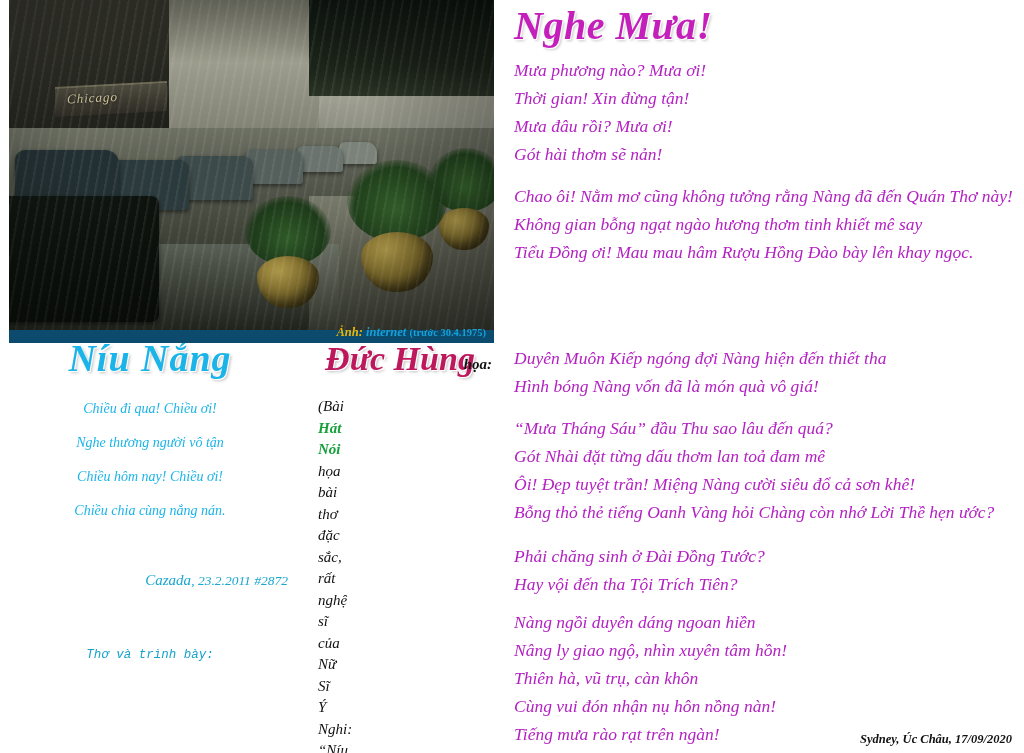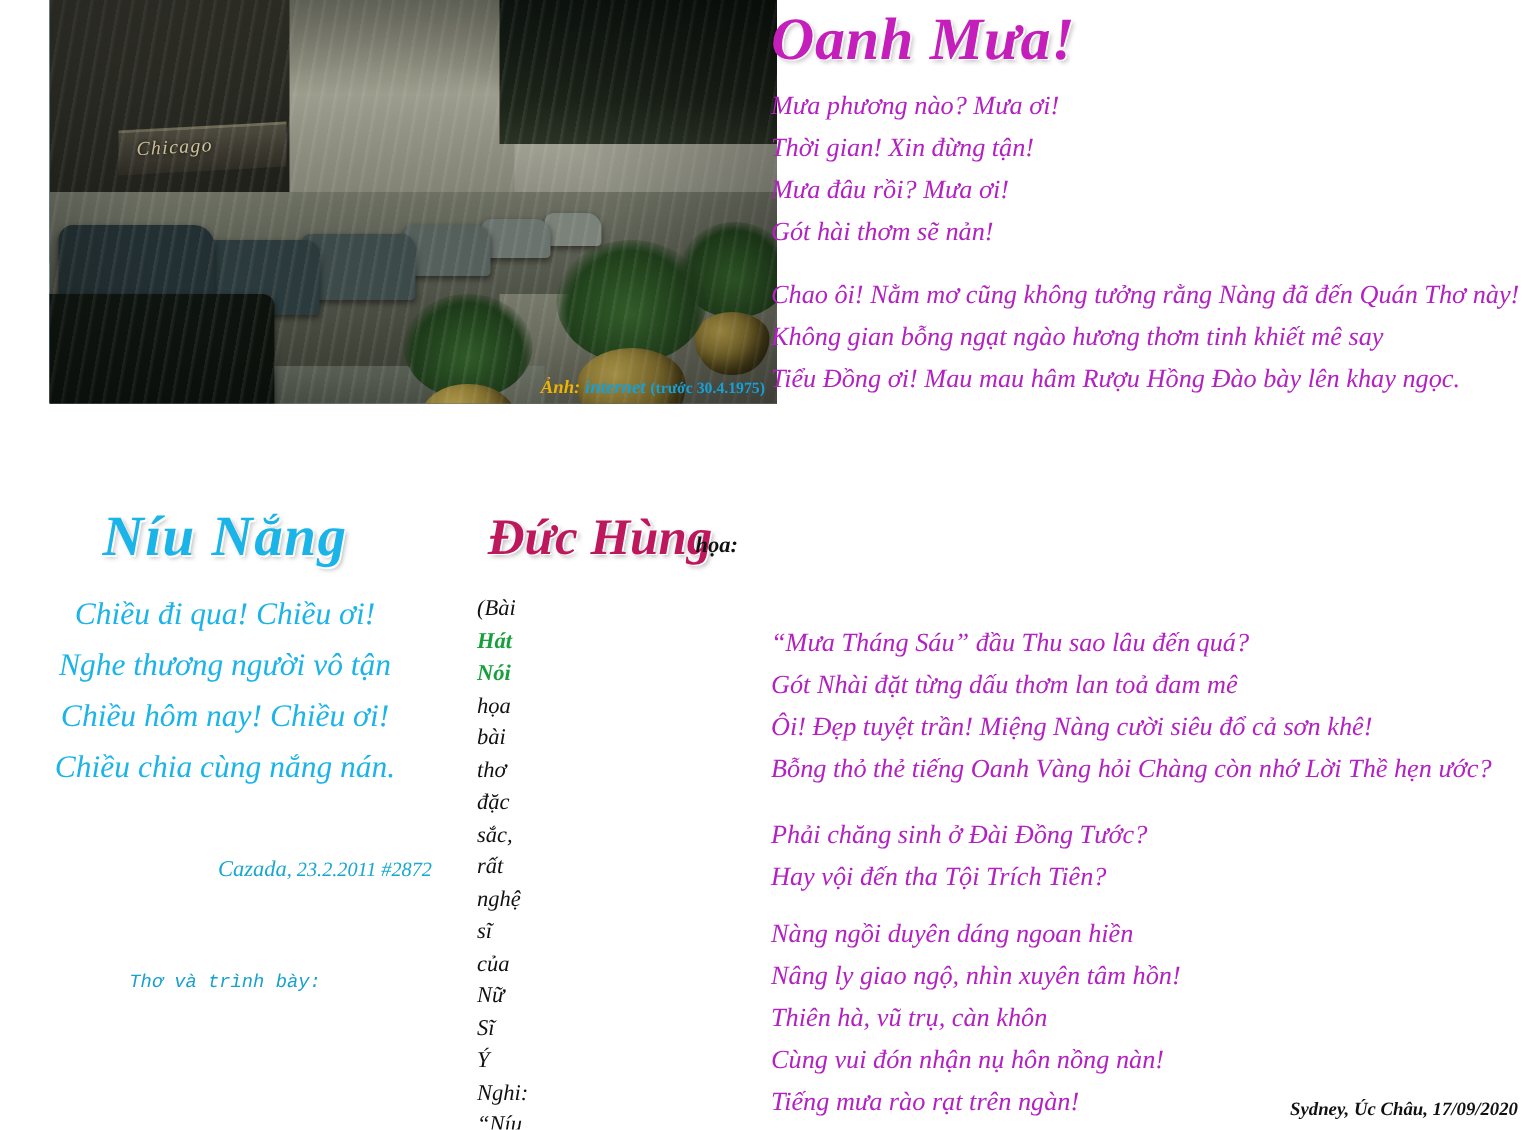--- a/index.html
+++ b/index.html
@@ -23,24 +23,23 @@
     width: 500px;
     height: 753px;
   }
 
   
   #photo-panel {
     position: absolute;
     left: 9px;
     top: 0;
     width: 485px;
-    height: 269px;
+    height: 343px;
     overflow: hidden;
     background: #0c4a6e;
-    margin-left: 24px;
   }
   .ph-layer { position: absolute; }
   
   #ph-sky {
     left: 0; top: 0; width: 485px; height: 128px;
     background: linear-gradient(180deg, #6e6f63 0%, #8d8d7e 35%, #a9a99a 60%, #8f9084 100%);
   }
   
   #ph-awning {
     left: 300px; top: 0; width: 185px; height: 96px;
@@ -172,21 +171,21 @@
     letter-spacing: 1px;
   }
   #niu-nang-lines {
     position: absolute;
     left: 0; top: 392px;
     width: 300px;
     text-align: center;
     color: #1bb4e8;
     font-family: "Liberation Serif", serif;
     font-style: italic;
-    font-size: 21px;
+    font-size: 14px;
     line-height: 34px;
     text-shadow: 0.5px 0.5px 0 rgba(255,255,255,.7);
   }
   #niu-nang-credit {
     position: absolute;
     left: 0; top: 572px;
     width: 288px;
     text-align: right;
     color: #19a7cf;
     font-family: "Liberation Serif", serif;
@@ -370,29 +369,31 @@
   <div>của</div>
   <div>Nữ</div>
   <div>Sĩ</div>
   <div>Ý</div>
   <div>Nghi:</div>
   <div>“Níu</div>
 
 </div>
 
 <div id="right-column">
-  <div id="mong-mua-title">Oanh Mưa!</div>
+  <div id="mong-mua-title">Nghe Mưa!</div>
 
   <div class="stanza" id="stanza-1">Mưa phương nào? Mưa ơi!
 Thời gian! Xin đừng tận!
 Mưa đâu rồi? Mưa ơi!
 Gót hài thơm sẽ nản!</div>
   <div class="stanza" id="stanza-2">Chao ôi! Nằm mơ cũng không tưởng rằng Nàng đã đến Quán Thơ này!
 Không gian bỗng ngạt ngào hương thơm tinh khiết mê say
 Tiểu Đồng ơi! Mau mau hâm Rượu Hồng Đào bày lên khay ngọc.</div>
+  <div class="stanza" id="stanza-4">Duyên Muôn Kiếp ngóng đợi Nàng hiện đến thiết tha
+Hình bóng Nàng vốn đã là món quà vô giá!</div>
   <div class="stanza" id="stanza-5">“Mưa Tháng Sáu” đầu Thu sao lâu đến quá?
 Gót Nhài đặt từng dấu thơm lan toả đam mê
 Ôi! Đẹp tuyệt trần! Miệng Nàng cười siêu đổ cả sơn khê!
 Bỗng thỏ thẻ tiếng Oanh Vàng hỏi Chàng còn nhớ Lời Thề hẹn ước?</div>
   <div class="stanza" id="stanza-6">Phải chăng sinh ở Đài Đồng Tước?
 Hay vội đến tha Tội Trích Tiên?</div>
   <div class="stanza" id="stanza-7">Nàng ngồi duyên dáng ngoan hiền
 Nâng ly giao ngộ, nhìn xuyên tâm hồn!
 Thiên hà, vũ trụ, càn khôn
 Cùng vui đón nhận nụ hôn nồng nàn!

